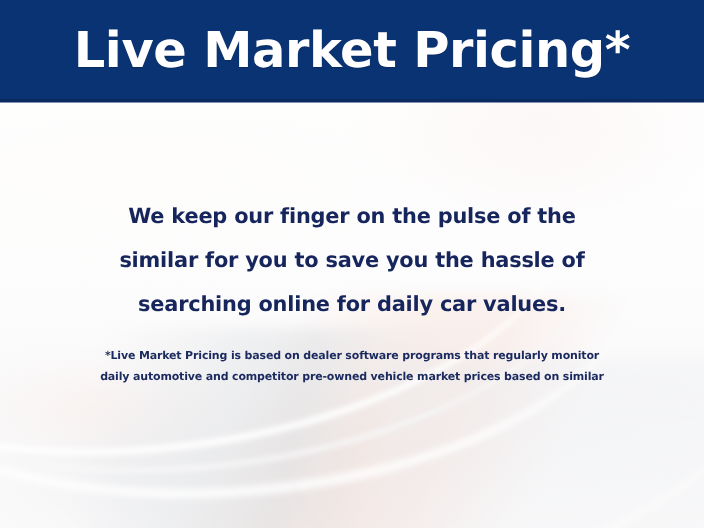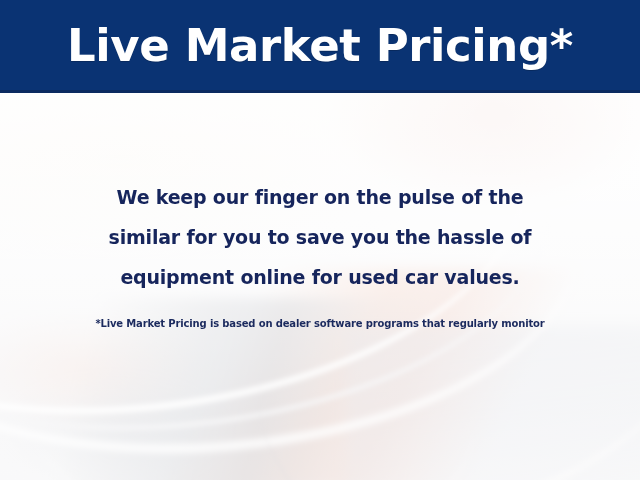--- a/index.html
+++ b/index.html
@@ -294,22 +294,23 @@
 
   <div class="header-banner">
     <h1 class="header-title">Live Market Pricing*</h1>
   </div>
 
   <div class="content">
 
     <p class="headline">
       <span class="headline-line">We keep our finger on the pulse of the</span>
       <span class="headline-line">similar for you to save you the hassle of</span>
-      <span class="headline-line">equipment online for used car values.</span>
+      <span class="headline-line">searching online for daily car values.</span>
     </p>
 
     <p class="fineprint">
       <span class="fineprint-line">*Live Market Pricing is based on dealer software programs that regularly monitor</span>
+      <span class="fineprint-line">daily automotive and competitor pre-owned vehicle market prices based on similar</span>
     </p>
 
   </div>
 
 </div>
 
 </body></html>

